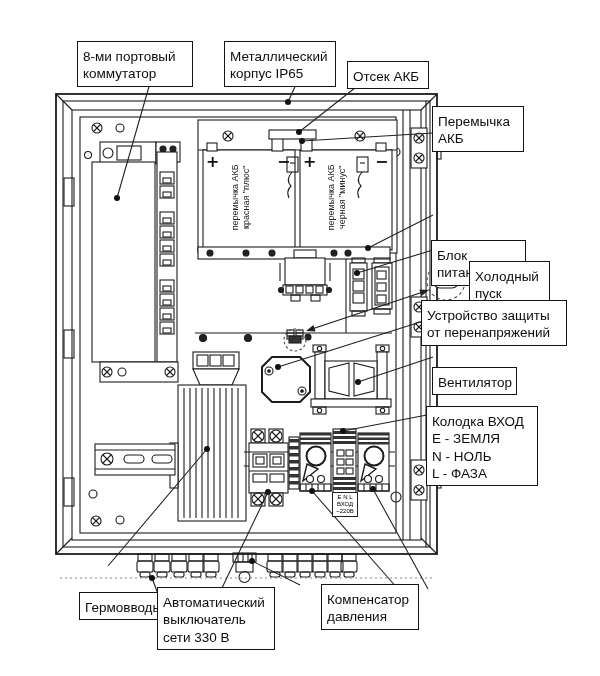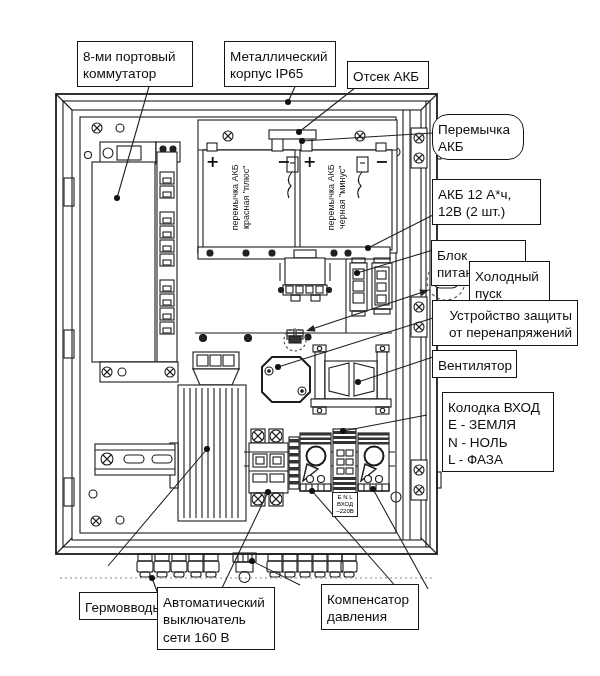--- a/index.html
+++ b/index.html
@@ -455,38 +455,36 @@
           <circle cx="373" cy="489" r="3" fill="#111" stroke="none"></circle>
     </g>
   </g>
 </svg>
 
   <div class="callout" style="left:77px;top:41px;width:104px;">8-ми портовый
 коммутатор</div>
   <div class="callout" style="left:180px;top:41px;width:100px;margin-left:44px;">Металлический
 корпус IP65</div>
   <div class="callout" style="left:347px;top:61px;width:70px;">Отсек АКБ</div>
-  <div class="callout" style="left:432px;top:114px;width:80px;border-radius:16px;">Перемычка
+  <div class="callout" style="left:432px;top:106px;width:80px;">Перемычка
 АКБ</div>
-  <div class="callout" style="left:432px;top:179px;width:97px;">АКБ 12 А*ч,
-12В (2 шт.)</div>
   <div class="callout" style="left:431px;top:240px;width:83px;">Блок питания</div>
   <div class="callout" style="left:469px;top:261px;width:69px;">Холодный
 пуск</div>
-  <div class="callout" style="left:432px;top:300px;width:134px;text-align:right;">Устройство защиты
+  <div class="callout" style="left:421px;top:300px;width:134px;">Устройство защиты
 от перенапряжений</div>
-  <div class="callout" style="left:432px;top:350px;width:73px;">Вентилятор</div>
-  <div class="callout" style="left:426px;top:392px;width:100px;margin-left:16px;">Колодка ВХОД
+  <div class="callout" style="left:432px;top:367px;width:73px;">Вентилятор</div>
+  <div class="callout" style="left:426px;top:406px;width:100px;">Колодка ВХОД
 Е - ЗЕМЛЯ
 N - НОЛЬ
 L - ФАЗА</div>
   <div class="callout" style="left:79px;top:592px;width:80px;">Гермовводы</div>
   <div class="callout" style="left:157px;top:587px;width:106px;">Автоматический
 выключатель
-сети 160 В</div>
+сети 330 В</div>
   <div class="callout" style="left:273px;top:584px;width:86px;margin-left:48px;">Компенсатор
 давления</div>
 
   <span class="sign" style="left:206px;top:152px;">+</span>
   <span class="sign" style="left:277px;top:152px;">−</span>
   <span class="sign" style="left:303px;top:152px;">+</span>
   <span class="sign" style="left:375px;top:152px;">−</span>
   <div class="vtext" style="left:193px;top:186px;width:96px;">перемычка АКБ
 красная "плюс"</div>
   <div class="vtext" style="left:289px;top:186px;width:96px;">перемычка АКБ

